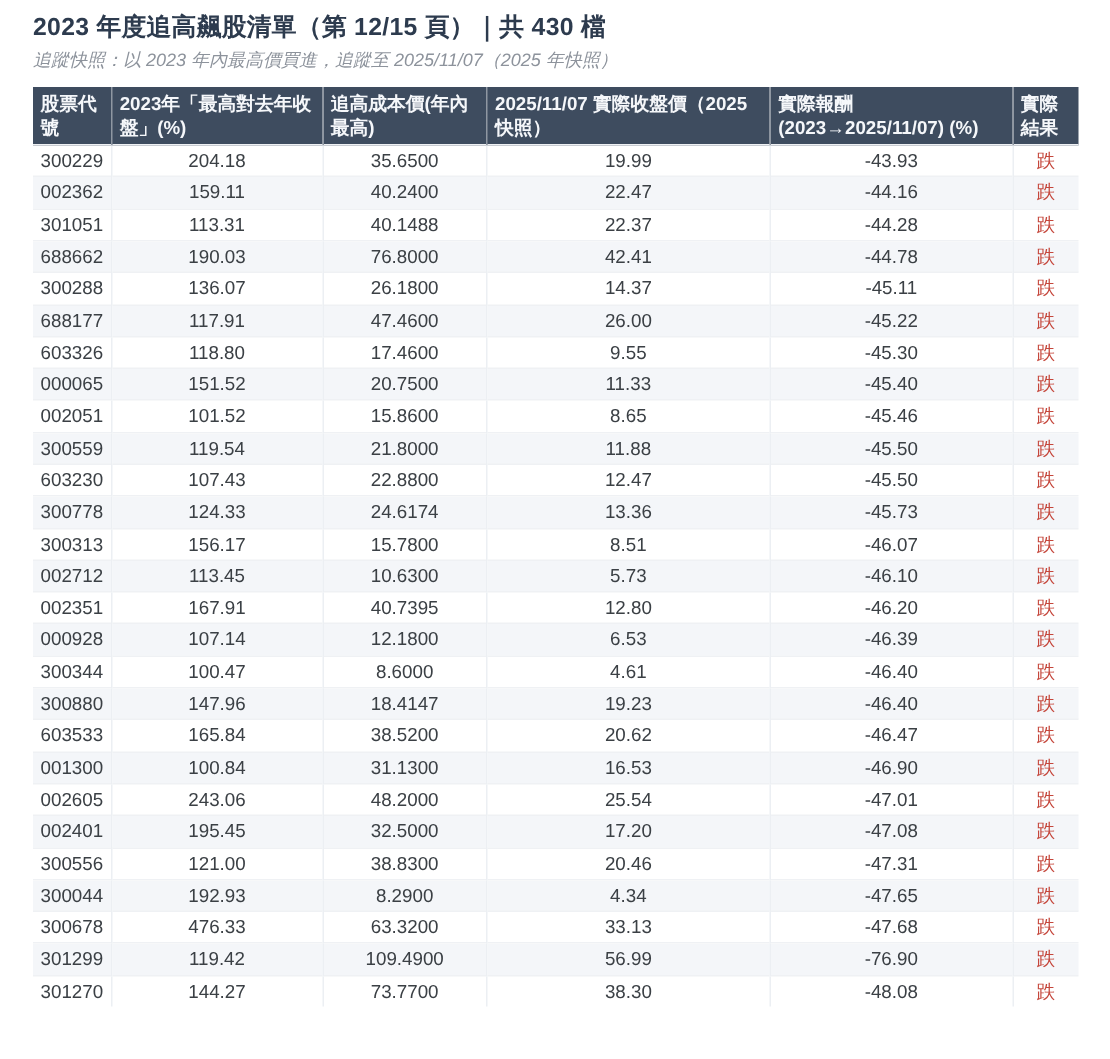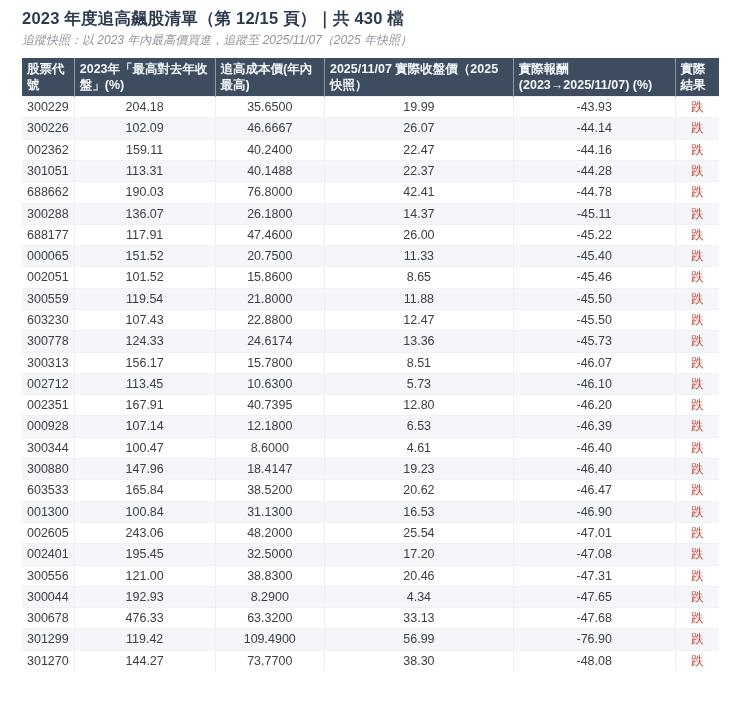--- a/index.html
+++ b/index.html
@@ -102,28 +102,20 @@
     <tbody id="body-rows">
         <tr>
           <td>300229</td>
           <td>204.18</td>
           <td>35.6500</td>
           <td>19.99</td>
           <td>-43.93</td>
           <td class="result">跌</td>
         </tr>
         <tr>
-          <td>300226</td>
-          <td>102.09</td>
-          <td>46.6667</td>
-          <td>26.07</td>
-          <td>-44.14</td>
-          <td class="result">跌</td>
-        </tr>
-        <tr>
           <td>002362</td>
           <td>159.11</td>
           <td>40.2400</td>
           <td>22.47</td>
           <td>-44.16</td>
           <td class="result">跌</td>
         </tr>
         <tr>
           <td>301051</td>
           <td>113.31</td>
@@ -150,20 +142,28 @@
         </tr>
         <tr>
           <td>688177</td>
           <td>117.91</td>
           <td>47.4600</td>
           <td>26.00</td>
           <td>-45.22</td>
           <td class="result">跌</td>
         </tr>
         <tr>
+          <td>603326</td>
+          <td>118.80</td>
+          <td>17.4600</td>
+          <td>9.55</td>
+          <td>-45.30</td>
+          <td class="result">跌</td>
+        </tr>
+        <tr>
           <td>000065</td>
           <td>151.52</td>
           <td>20.7500</td>
           <td>11.33</td>
           <td>-45.40</td>
           <td class="result">跌</td>
         </tr>
         <tr>
           <td>002051</td>
           <td>101.52</td>

